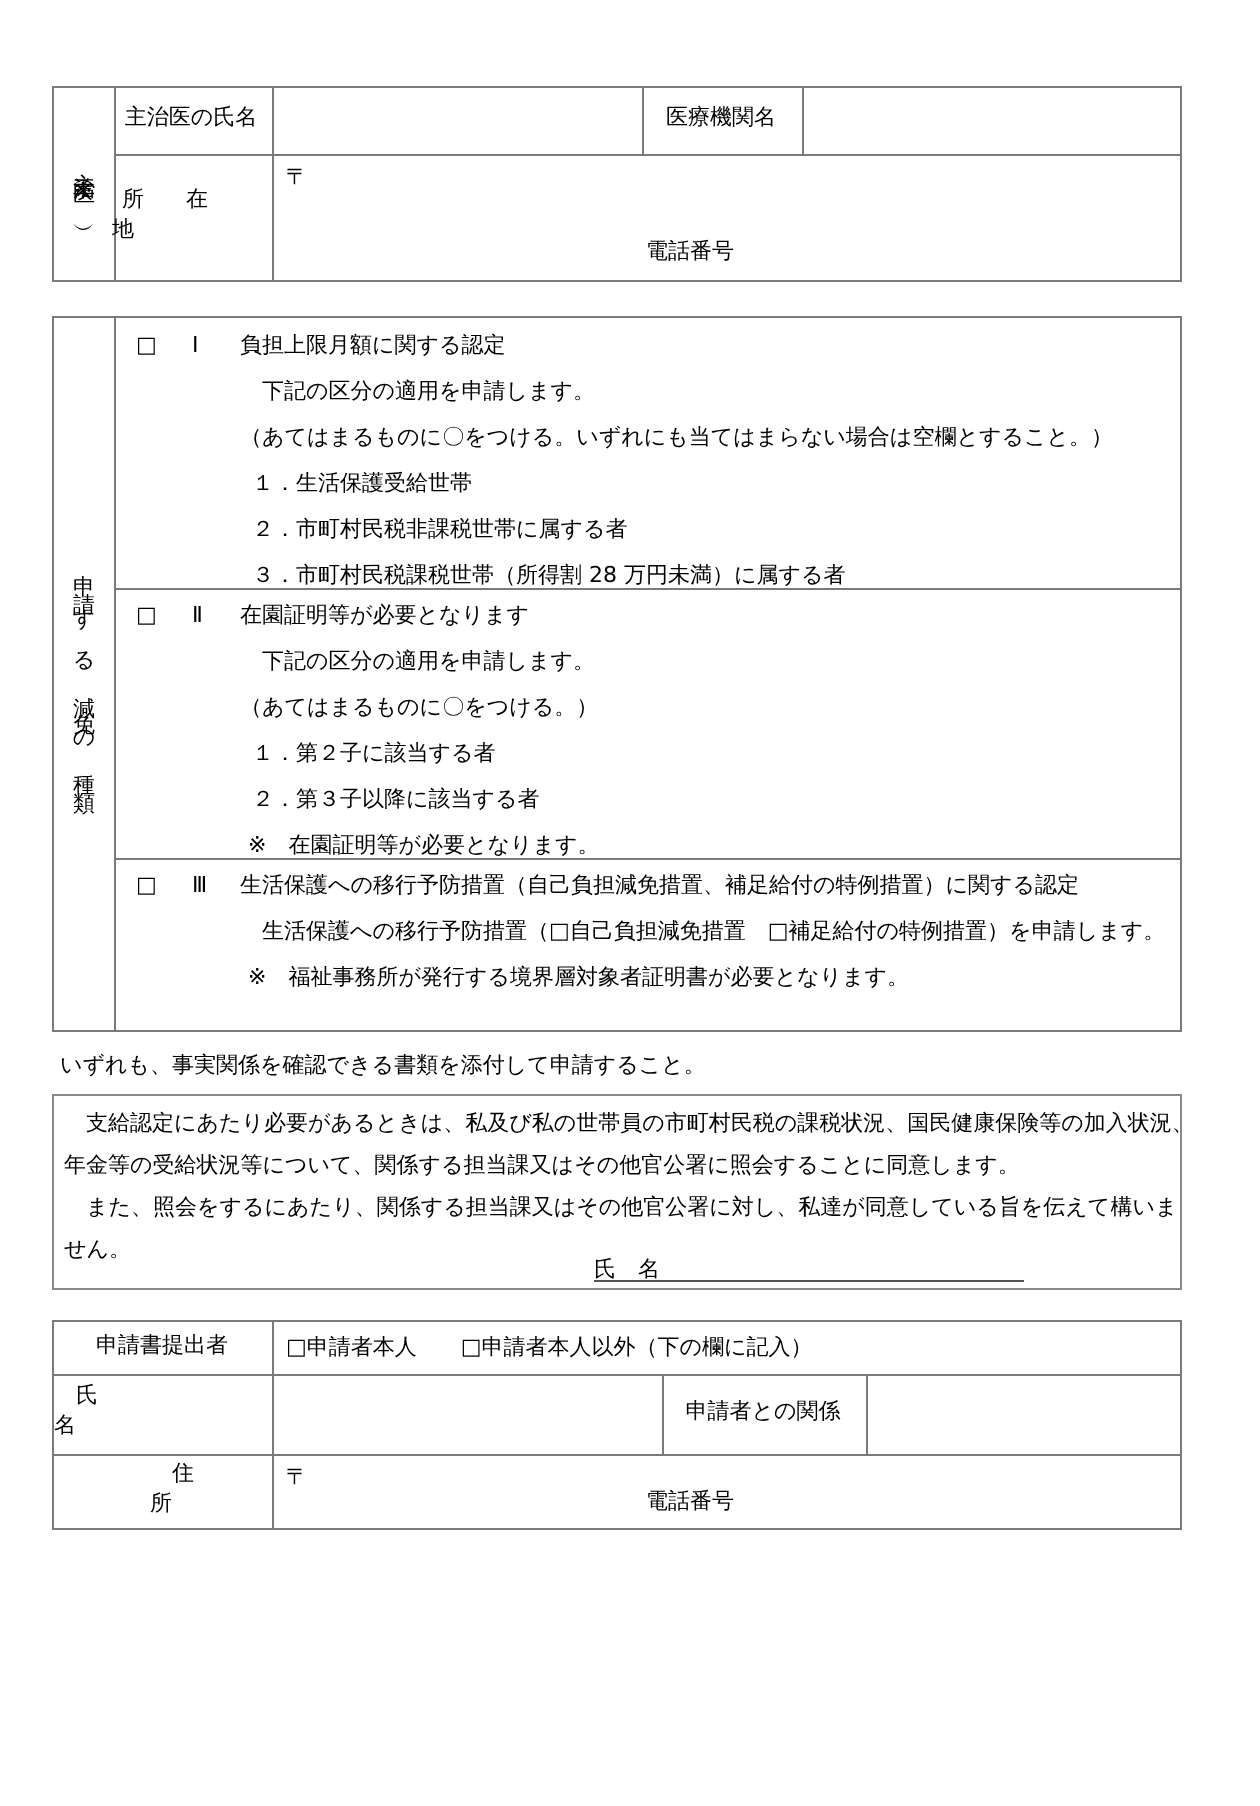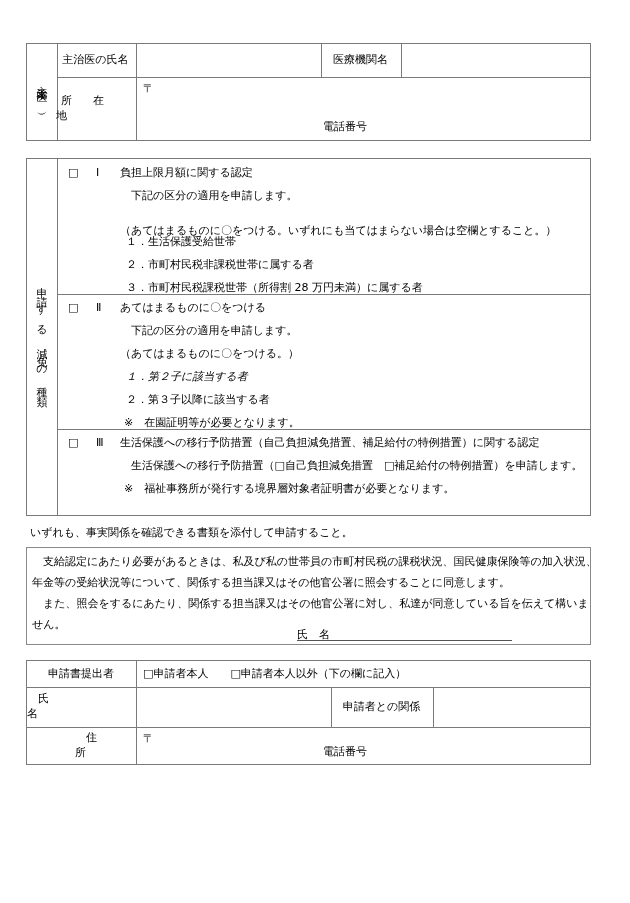--- a/index.html
+++ b/index.html
@@ -153,34 +153,34 @@
     <div class="hline" style="top:270px; left:30px;"></div>
   </div>
 
   <div class="vlabel loose" style="left:27px; top:159px; width:29px; height:356px;">申請する減免の種類</div>
 
   <div class="line" style="left:68px; top:167px;">□</div>
   <div class="line" style="left:96px; top:167px;">Ⅰ</div>
   <div class="line" style="left:120px; top:167px;">負担上限月額に関する認定</div>
 
   <div class="line" style="left:131px; top:190px;">下記の区分の適用を申請します。</div>
-  <div class="line" style="left:120px; top:213px;margin-top:12px;">（あてはまるものに〇をつける。いずれにも当てはまらない場合は空欄とすること。）</div>
+  <div class="line" style="left:120px; top:213px;">（あてはまるものに〇をつける。いずれにも当てはまらない場合は空欄とすること。）</div>
 
   <div class="line" style="left:126px; top:236px;">１．生活保護受給世帯</div>
   <div class="line" style="left:126px; top:259px;">２．市町村民税非課税世帯に属する者</div>
   <div class="line" style="left:126px; top:282px;">３．市町村民税課税世帯（所得割 28 万円未満）に属する者</div>
 
   <div class="line" style="left:68px; top:302px;">□</div>
   <div class="line" style="left:96px; top:302px;">Ⅱ</div>
-  <div class="line" style="left:120px; top:302px;">あてはまるものに〇をつける</div>
+  <div class="line" style="left:120px; top:302px;">在園証明等が必要となります</div>
 
   <div class="line" style="left:131px; top:325px;">下記の区分の適用を申請します。</div>
   <div class="line" style="left:120px; top:348px;">（あてはまるものに〇をつける。）</div>
 
-  <div class="line" style="left:126px; top:371px;font-style:italic;">１．第２子に該当する者</div>
+  <div class="line" style="left:126px; top:371px;">１．第２子に該当する者</div>
   <div class="line" style="left:126px; top:394px;">２．第３子以降に該当する者</div>
   <div class="line" style="left:124px; top:417px;">※　在園証明等が必要となります。</div>
 
   <div class="line" style="left:68px; top:437px;">□</div>
   <div class="line" style="left:96px; top:437px;">Ⅲ</div>
   <div class="line" style="left:120px; top:437px;">生活保護への移行予防措置（自己負担減免措置、補足給付の特例措置）に関する認定</div>
 
   <div class="line" style="left:131px; top:460px;">生活保護への移行予防措置（□自己負担減免措置　□補足給付の特例措置）を申請します。</div>
   <div class="line" style="left:124px; top:483px;">※　福祉事務所が発行する境界層対象者証明書が必要となります。</div>
 

